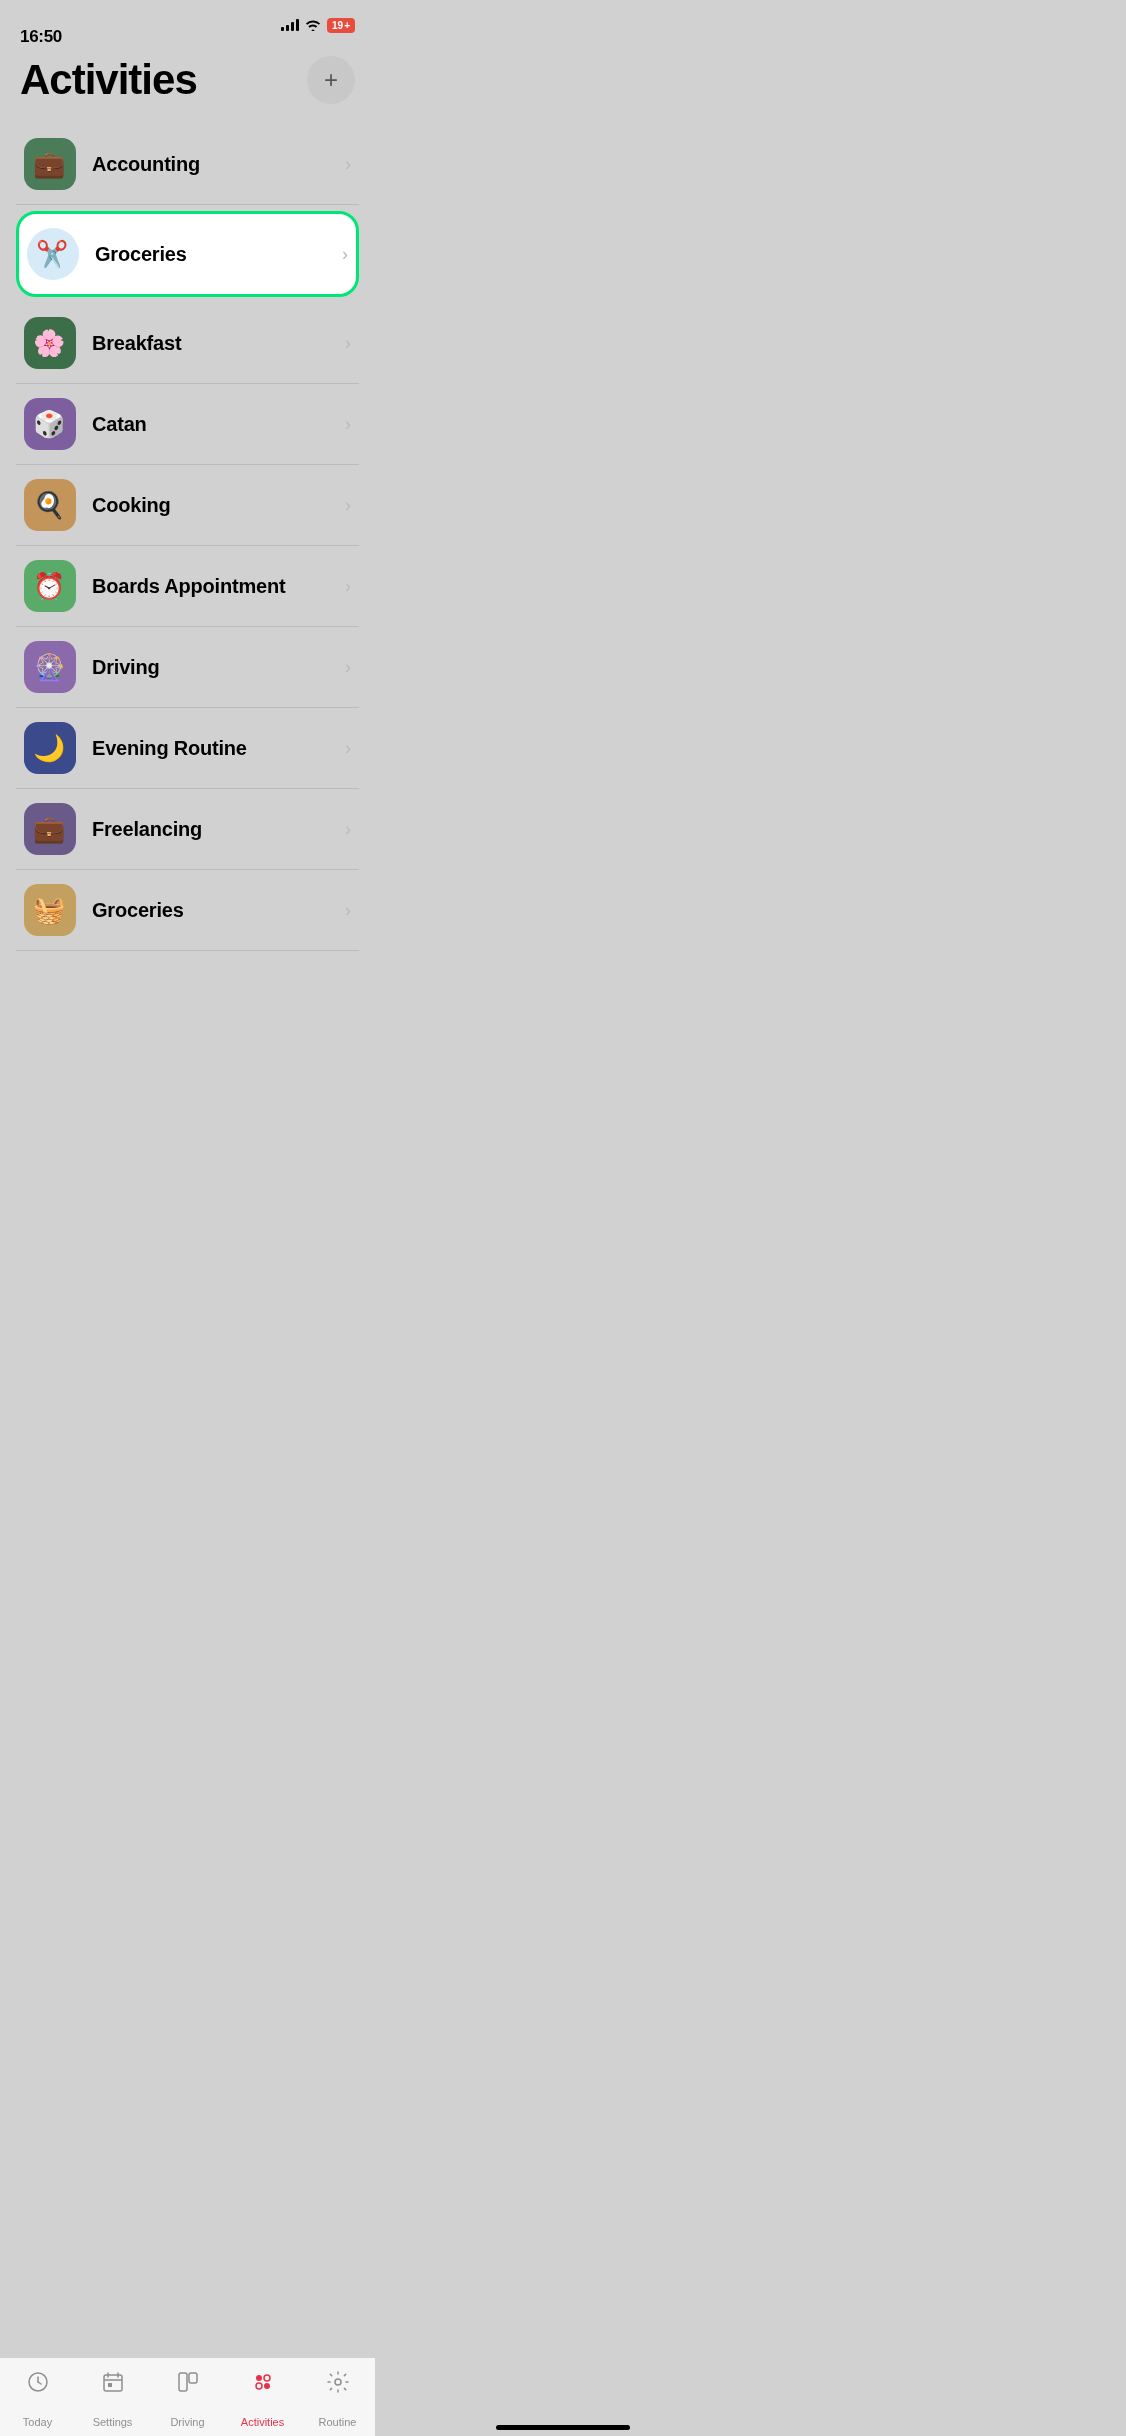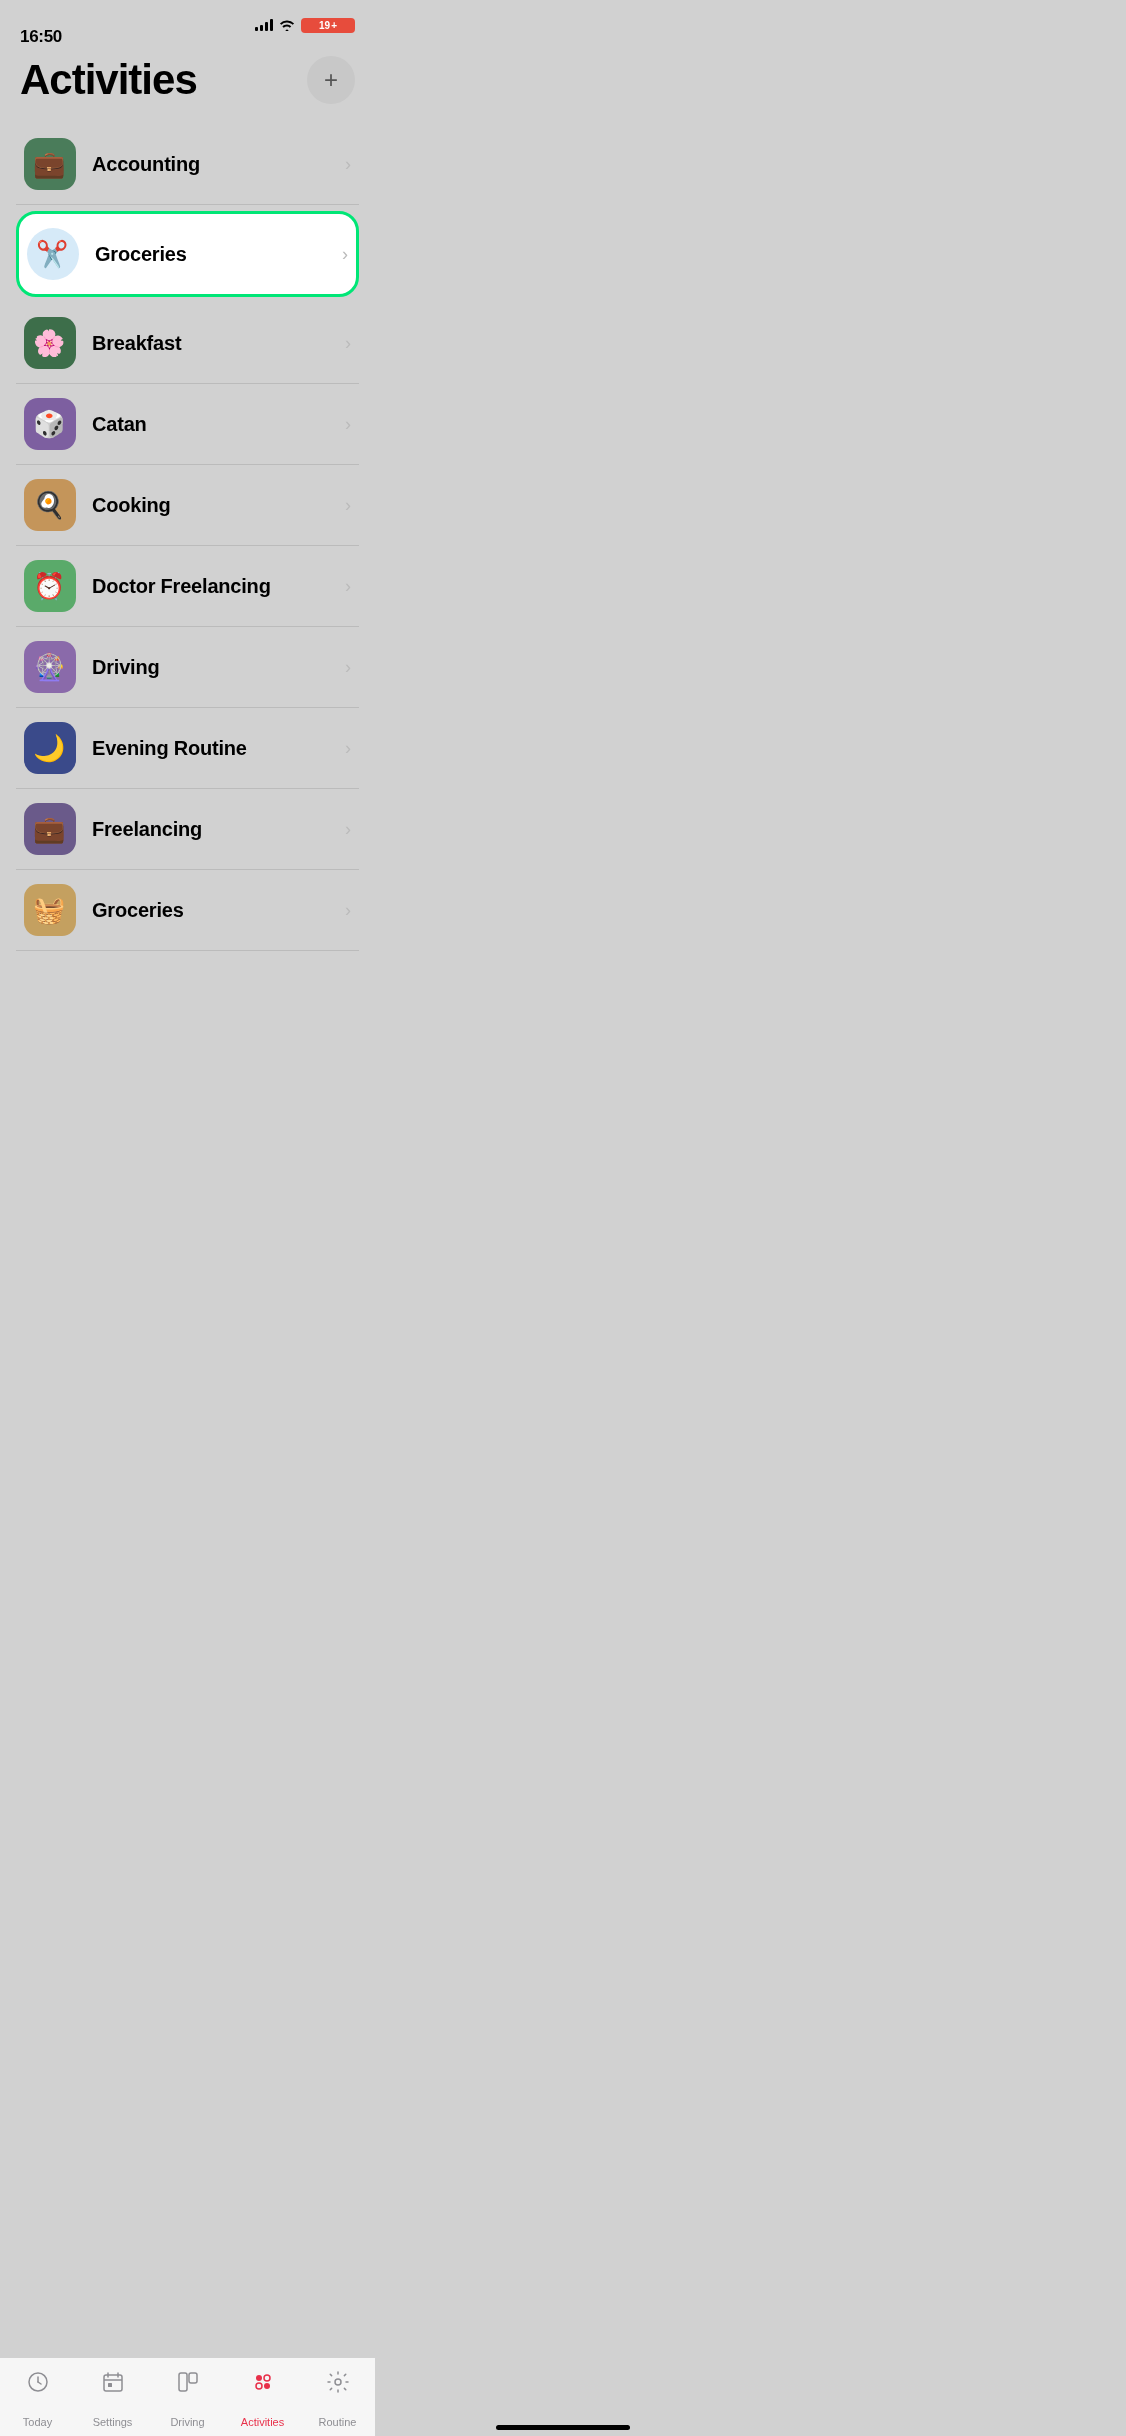--- a/index.html
+++ b/index.html
@@ -53,21 +53,21 @@
     .signal-bars span:nth-child(1) { height: 4px; }
     .signal-bars span:nth-child(2) { height: 6px; }
     .signal-bars span:nth-child(3) { height: 9px; }
     .signal-bars span:nth-child(4) { height: 12px; }
 
     .battery-badge {
       background: #e74c3c;
       color: #fff;
       font-size: 10px;
       font-weight: 700;
-      padding: 2px 18px;
+      padding: 2px 5px;
       border-radius: 4px;
       display: flex;
       align-items: center;
       gap: 1px;
     }
 
     
     .page-header {
       display: flex;
       justify-content: space-between;
@@ -293,21 +293,21 @@
     </div>
 
     <div class="activity-item">
       <div class="activity-icon icon-cooking">🍳</div>
       <span class="activity-name">Cooking</span>
       <span class="chevron">›</span>
     </div>
 
     <div class="activity-item">
       <div class="activity-icon icon-doctor">⏰</div>
-      <span class="activity-name">Doctor Freelancing</span>
+      <span class="activity-name">Boards Appointment</span>
       <span class="chevron">›</span>
     </div>
 
     <div class="activity-item">
       <div class="activity-icon icon-driving">🎡</div>
       <span class="activity-name">Driving</span>
       <span class="chevron">›</span>
     </div>
 
     <div class="activity-item">

